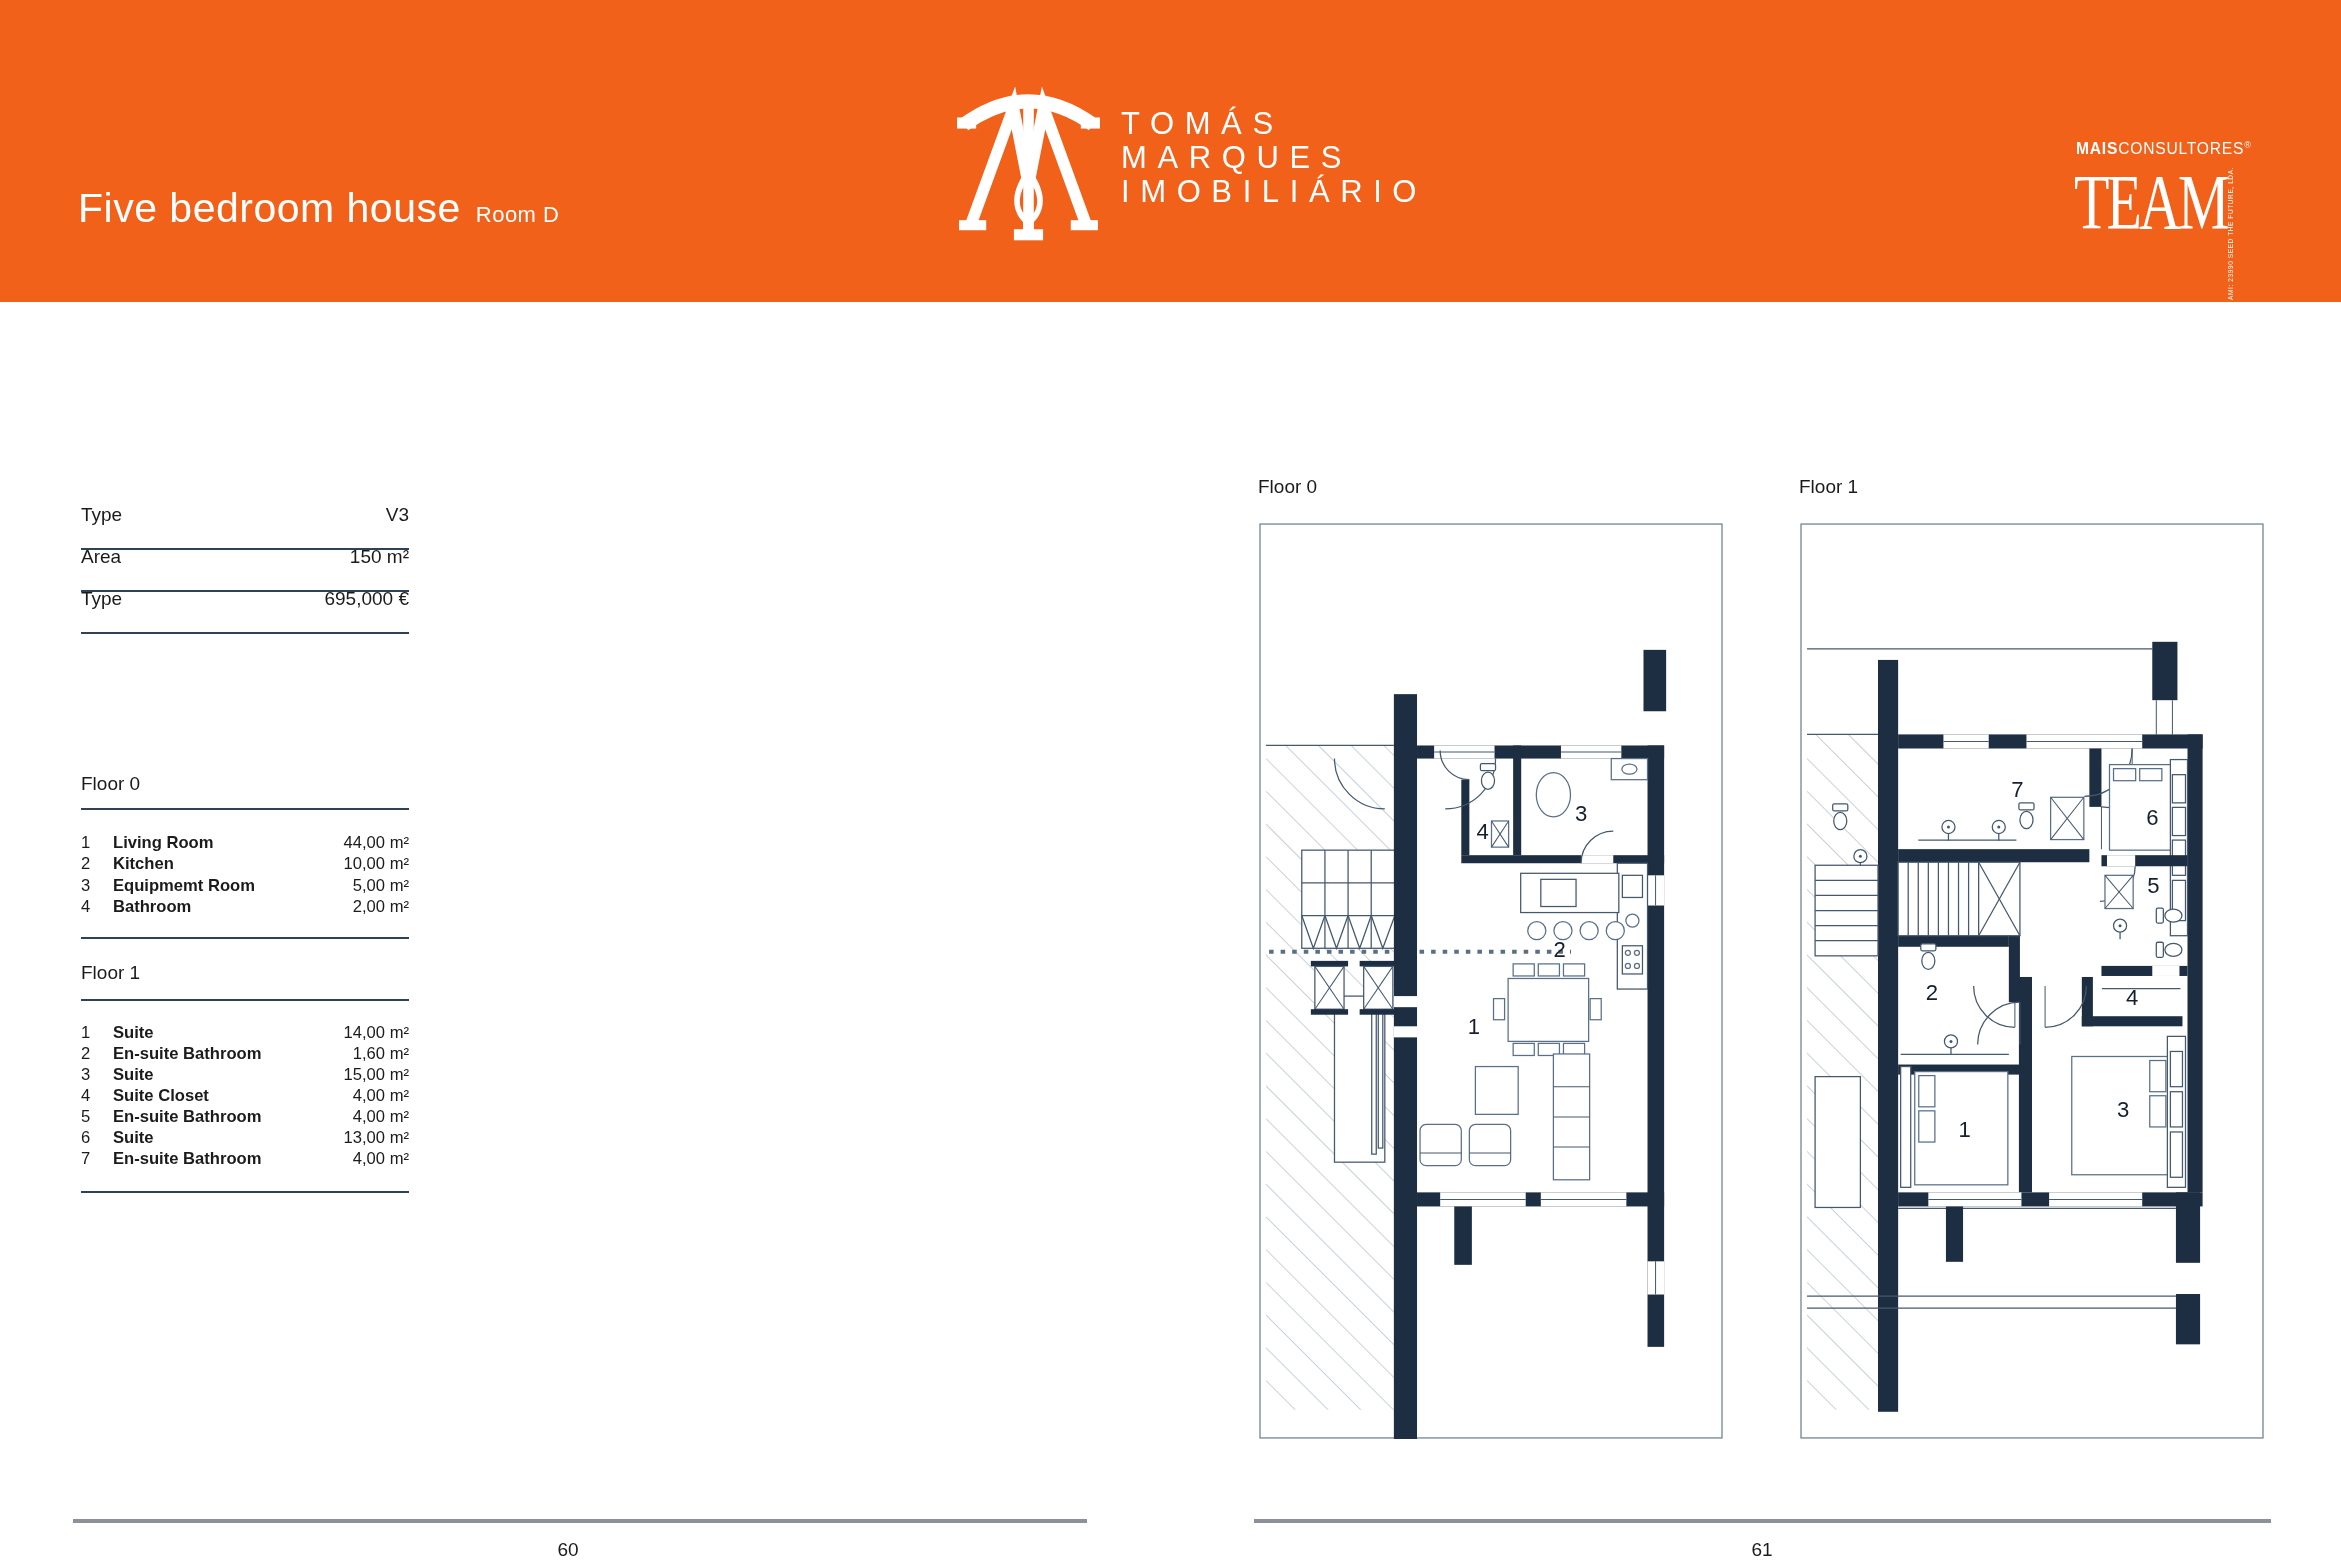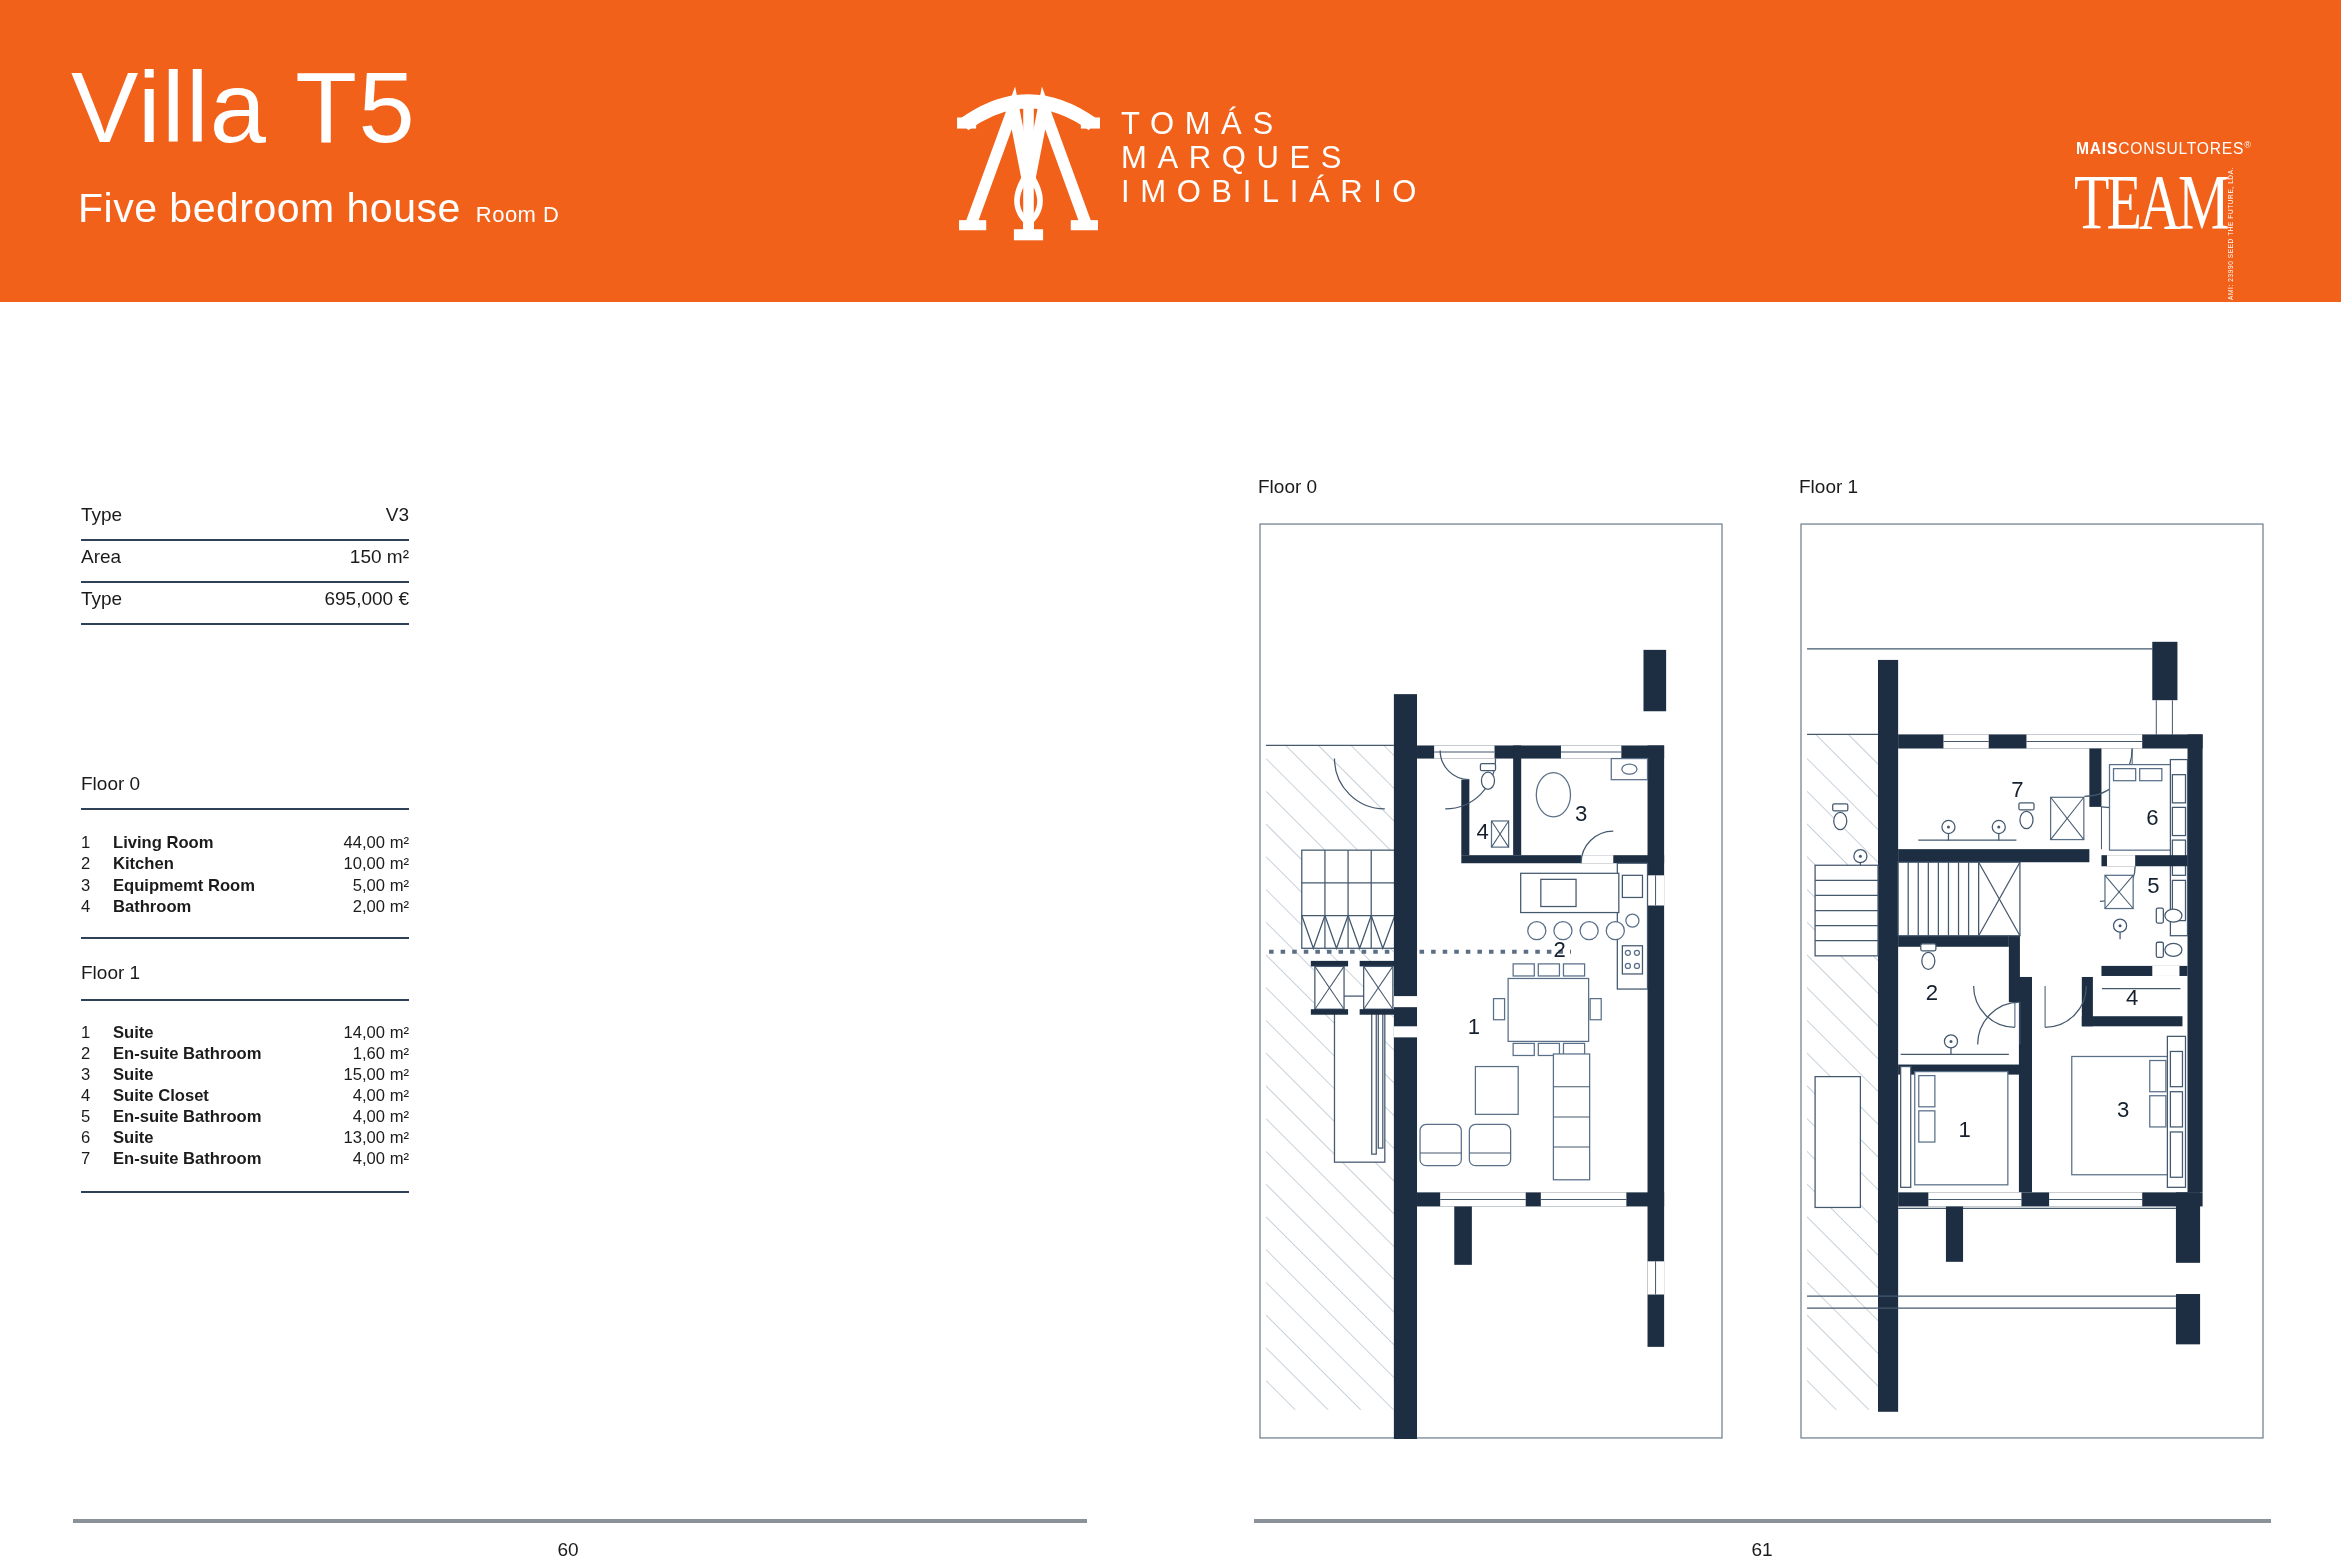--- a/index.html
+++ b/index.html
@@ -25,21 +25,21 @@
   .partner-line1 b{font-weight:700;}
   .partner-line1 .reg{font-size:9px;vertical-align:super;}
   .partner-team{position:absolute;left:-2px;top:22px;font-family:"Liberation Serif", serif;
                 font-size:61px;letter-spacing:-3px;line-height:1;transform:scale(0.95,1.3);
                 transform-origin:left top;font-weight:400;}
   .partner-vertical{position:absolute;left:151px;top:26px;height:166px;width:10px;}
   .partner-vertical span{display:inline-block;white-space:nowrap;transform:rotate(-90deg) translateX(-100%);
                 transform-origin:top left;font-size:6.5px;letter-spacing:0.6px;}
   
   .spec-row{position:absolute;left:81px;width:328px;display:flex;justify-content:space-between;
-            font-size:19px;color:#1b1b1b;font-weight:300;padding-bottom:13px;
+            font-size:19px;color:#1b1b1b;font-weight:300;padding-bottom:22px;
             border-bottom:2px solid #2e4156;}
   .rule{position:absolute;left:81px;width:328px;height:2px;background:#2e4156;}
   .floor-title{position:absolute;left:81px;font-size:19px;color:#1b1b1b;font-weight:300;}
   .room-row{position:absolute;left:81px;width:328px;display:flex;font-size:16.6px;
             color:#1b1b1b;font-weight:300;}
   .room-row .num{width:32px;}
   .room-row .nm{flex:1;font-weight:bold;}
   .room-row .ar{text-align:right;}
   
   .plan-label{position:absolute;font-size:19px;color:#1b1b1b;font-weight:300;}
@@ -53,21 +53,20 @@
   .plan .glz{stroke:#44586e;stroke-width:2;}
   .plan text{font-size:44px;fill:#15202e;font-weight:300;font-family:"Liberation Sans",sans-serif;}
   
   .fline{position:absolute;top:1519px;height:3.5px;background:#8a9199;}
   .page-num{position:absolute;top:1539px;width:40px;text-align:center;font-size:19px;color:#1b1b1b;font-weight:300;}
 </style>
 </head>
 <body>
 
 <div class="header">
-  <div class="title">Villa T5</div>
   <div class="subtitle-row">
     <span class="subtitle">Five bedroom house</span>
     <span class="subtitle-suffix">Room D</span>
   </div>
 
   <svg class="monogram" width="151" height="174" viewBox="0 0 300 345">
     <g fill="none" stroke="#ffffff">
       <path d="M22,108 Q150,16 278,108" stroke-width="28"></path>
       <path d="M35,308 L120,75 L150,228 L180,75 L265,308" stroke-width="23"></path>
       <line x1="150" y1="58" x2="150" y2="325" stroke-width="21"></line>

